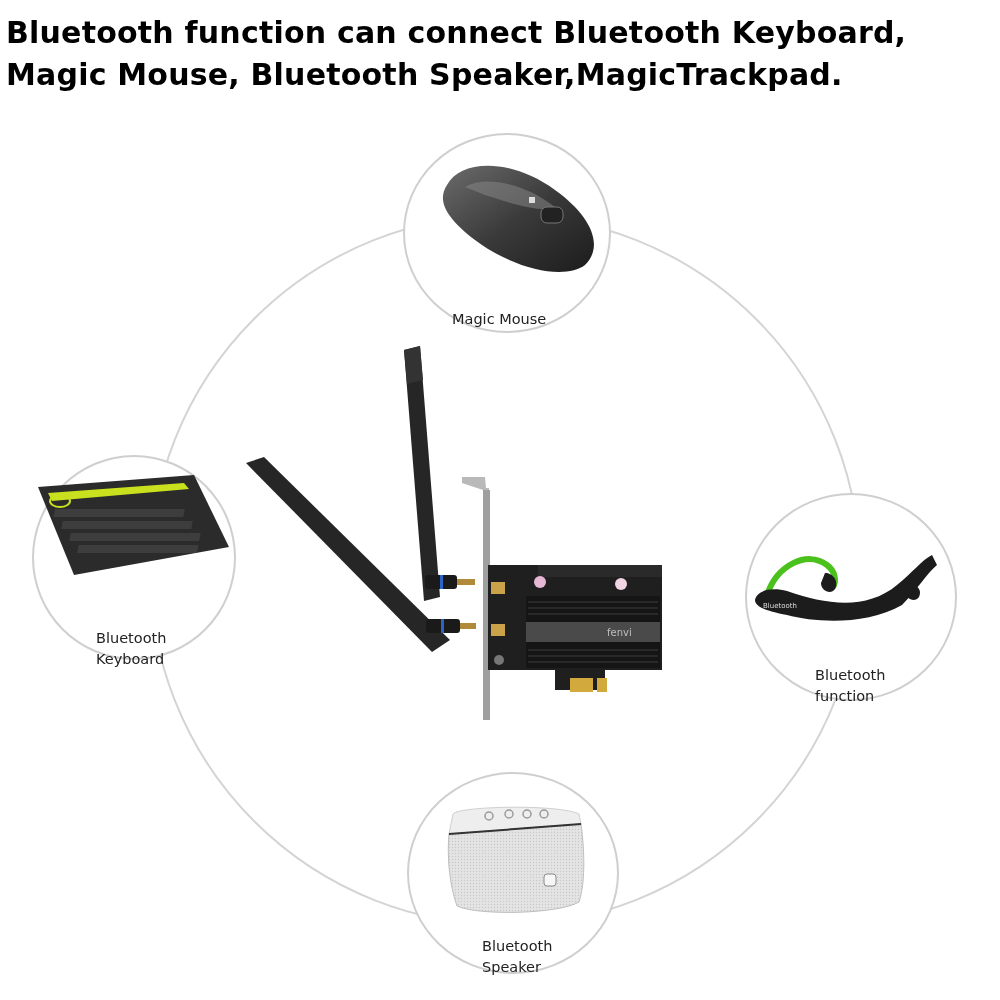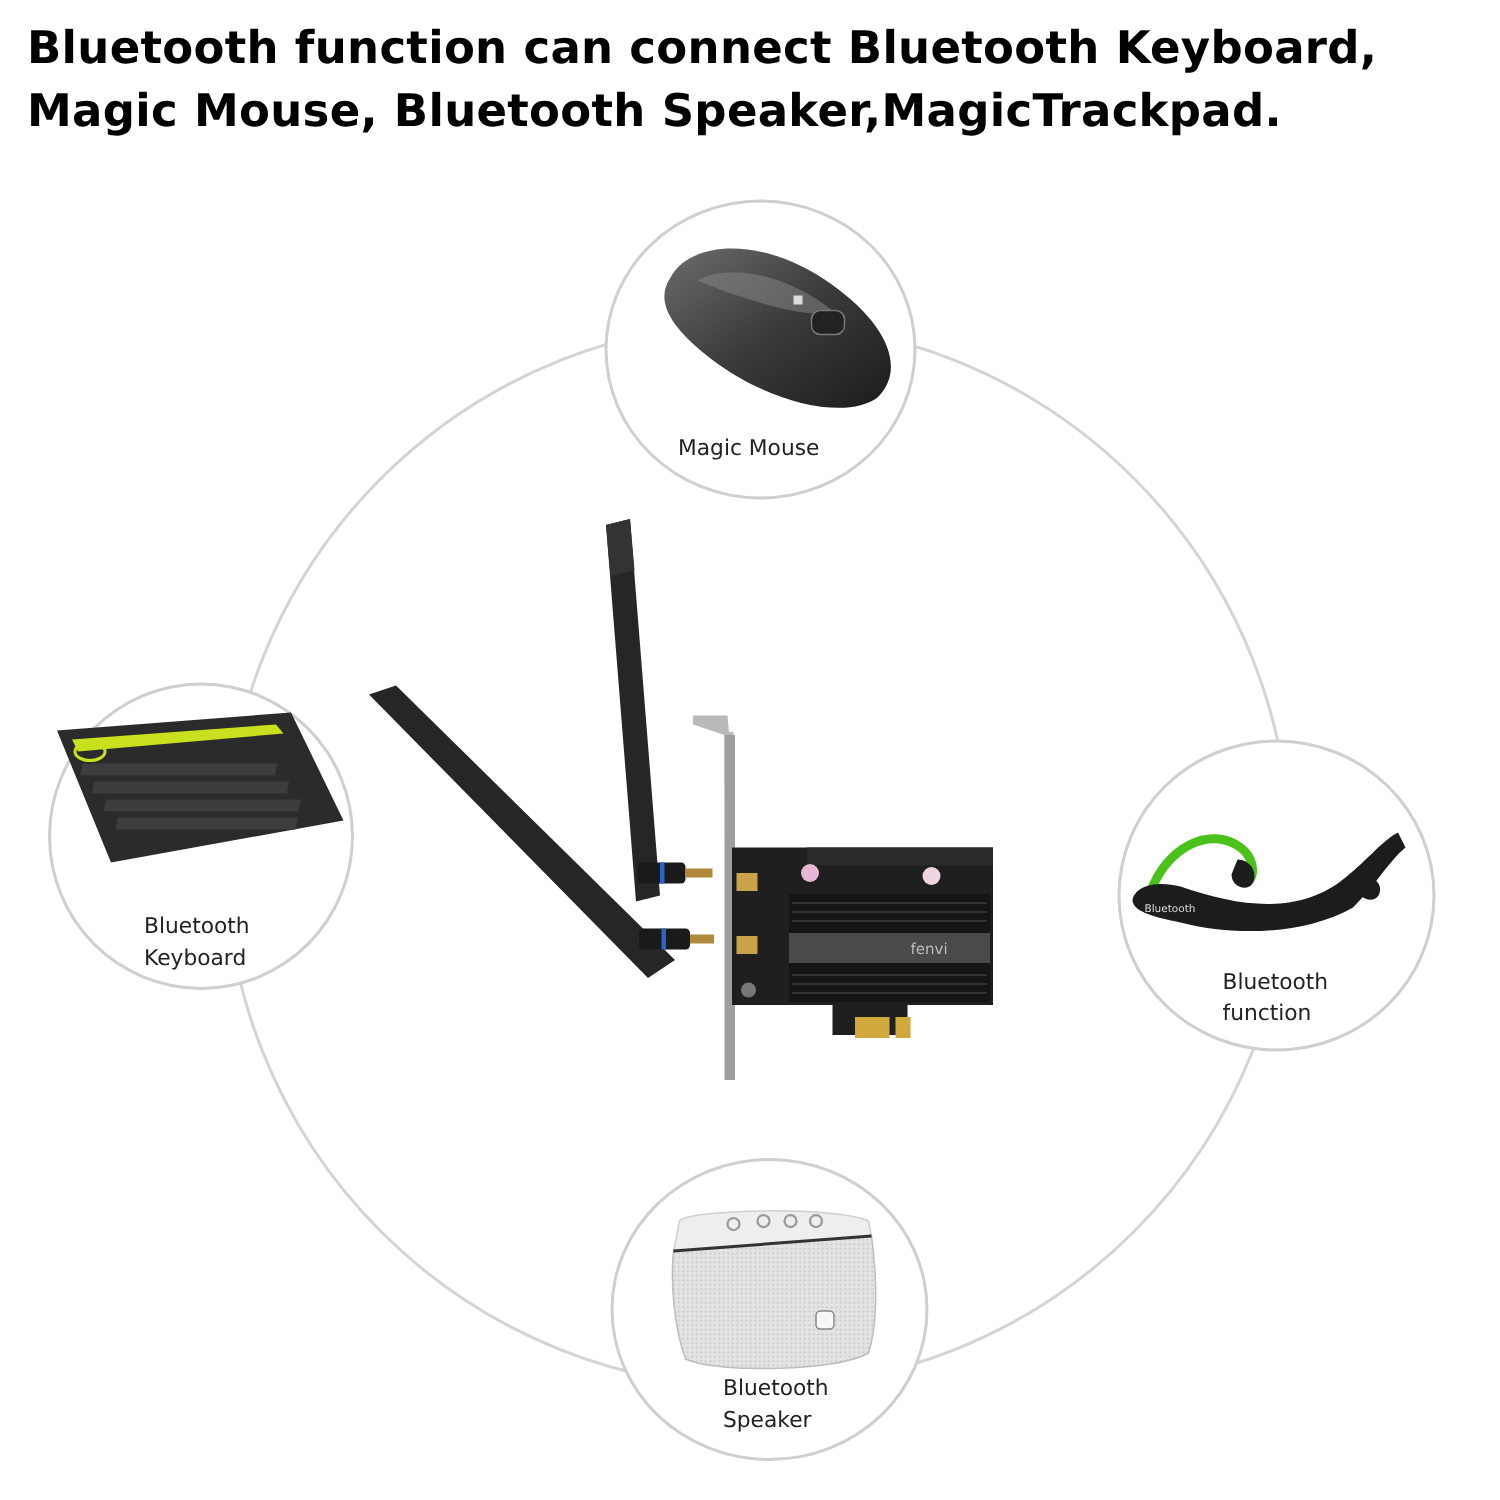--- a/index.html
+++ b/index.html
@@ -1,21 +1,21 @@
 <!DOCTYPE html>
 <html><head>
 <meta charset="utf-8">
 <style>
   html, body { margin:0; padding:0; background:#ffffff; }
   body { width:1000px; height:1000px; position:relative; overflow:hidden; font-family:"Liberation Sans", sans-serif; }
-  .headline { position:absolute; left:18px; top:12px; width:970px; font-family:"DejaVu Sans", sans-serif; font-weight:bold; font-size:30px; line-height:42px; color:#000; letter-spacing:0.2px; }
+  .headline { position:absolute; left:6px; top:12px; width:970px; font-family:"DejaVu Sans", sans-serif; font-weight:bold; font-size:30px; line-height:42px; color:#000; letter-spacing:0.2px; }
   .headline div { white-space:nowrap; }
   svg.bg { position:absolute; left:0; top:0; }
   .bubble { position:absolute; border-radius:50%; background:#fff; border:2px solid #cfcfcf; box-sizing:border-box; }
-  .label { position:absolute; font-family:"DejaVu Sans", sans-serif; font-size:14.5px; line-height:21px; color:#222; text-align:left; white-space:nowrap; }
+  .label { position:absolute; font-family:"DejaVu Sans", sans-serif; font-size:14.5px; line-height:21px; color:#222; text-align:left; white-space:nowrap;margin-top:20px; }
 </style>
 </head>
 <body>
 
 <div class="headline">
   <div>Bluetooth function can connect Bluetooth Keyboard,</div>
   <div>Magic Mouse, Bluetooth Speaker,MagicTrackpad.</div>
 </div>
 
 <svg class="bg" width="1000" height="1000">

